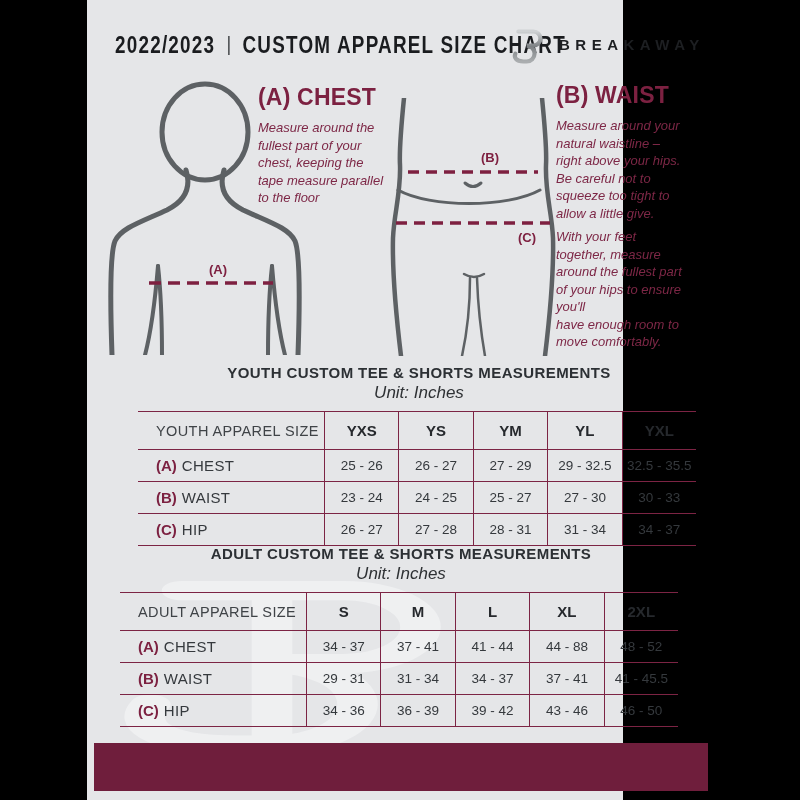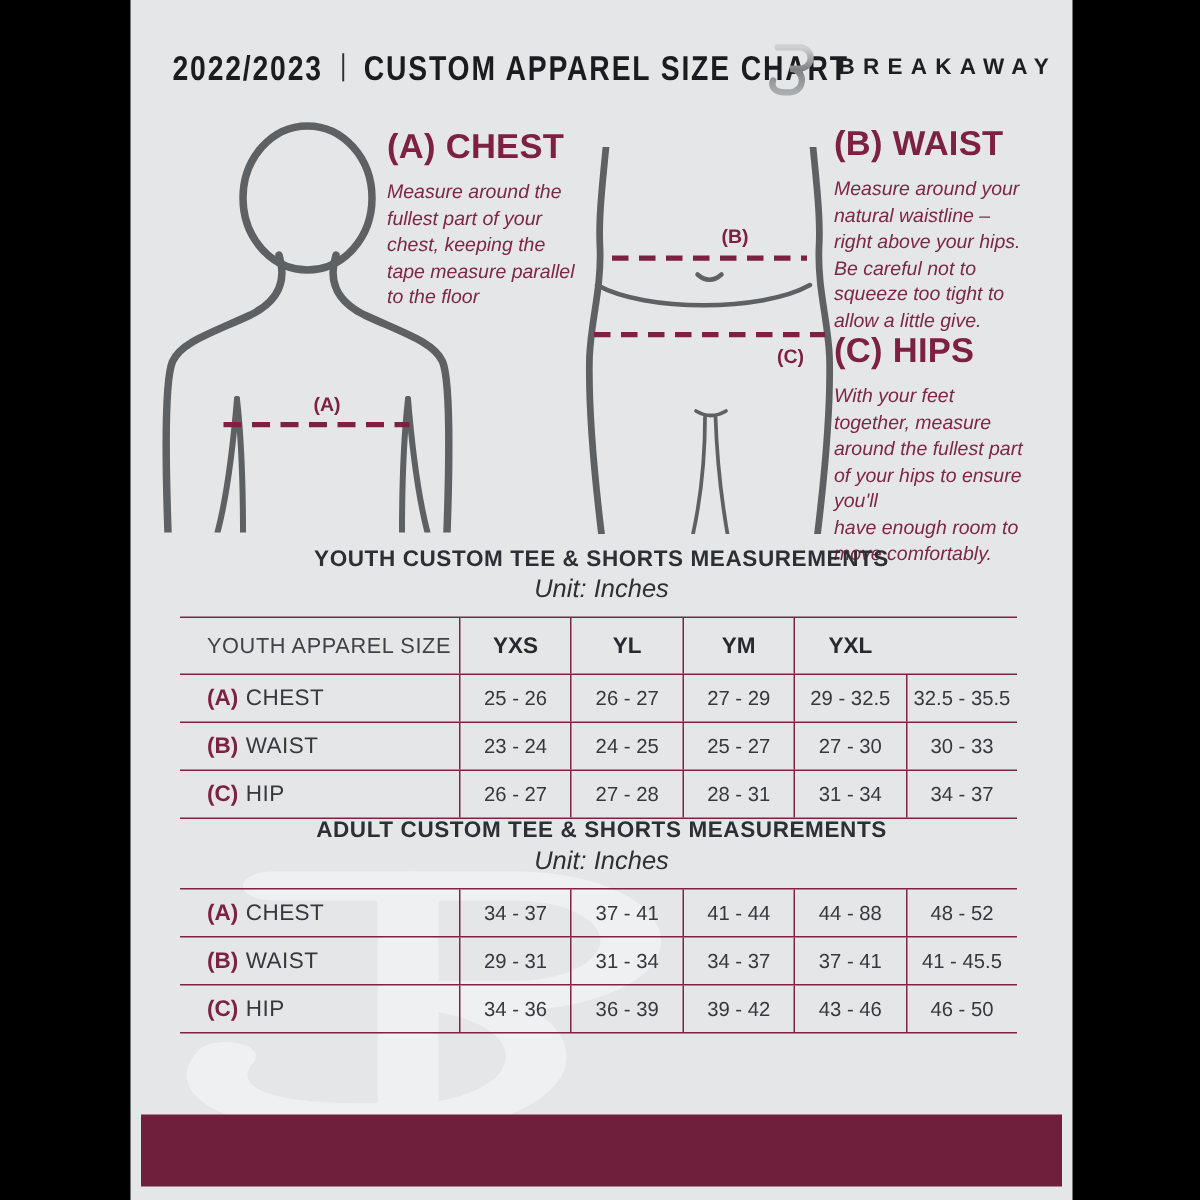--- a/index.html
+++ b/index.html
@@ -8,21 +8,21 @@
     --dash:#7e2040;
     --ink:#35393d;
     --head-ink:#1a1c1f;
     --sil:#5d6164;
     --pagebg:#e5e6e8;
   }
   *{margin:0;padding:0;box-sizing:border-box;}
   html,body{width:800px;height:800px;}
   body{background:#000;position:relative;overflow:hidden;
        font-family:"Liberation Sans",sans-serif;}
-  .page{position:absolute;left:87px;top:0;width:628px;height:800px;
+  .page{position:absolute;left:87px;top:0;width:536px;height:800px;
         background:var(--pagebg);}
 
   
   .hdr-title{position:absolute;left:28px;top:32px;display:flex;align-items:center;
              transform:scaleX(0.82);transform-origin:left center;white-space:nowrap;}
   .hdr-year,.hdr-chart{font-size:23px;font-weight:bold;letter-spacing:1.5px;color:var(--head-ink);}
   .hdr-div{font-size:20px;font-weight:400;color:#303336;margin:0 14px 2px 14px;}
   .hdr-brand{position:absolute;left:423px;top:22px;display:flex;align-items:center;gap:9px;}
   .logo-svg{width:40px;height:44px;display:block;}
   .brand-name{font-size:15px;font-weight:bold;letter-spacing:5.5px;color:#1d1f22;}
@@ -38,21 +38,21 @@
   .instr{position:absolute;}
   .instr-a{left:171px;top:84px;width:172px;}
   .instr-b{left:469px;top:82px;width:158px;}
   .instr-c{left:469px;top:220px;width:160px;}
   .instr h3{font-size:23px;font-weight:bold;color:#7c2141;letter-spacing:.2px;}
   .instr p{margin-top:8px;font-style:italic;font-size:13px;line-height:1.35;
            color:#7d2746;white-space:pre-line;}
 
   
   .section{position:absolute;left:0;width:628px;z-index:1;}
-  .sec-youth{top:364px;}
+  .sec-youth{top:364px;margin-left:18px;}
   .sec-adult{top:545px;}
   .sec-title{text-align:center;font-size:15px;font-weight:bold;letter-spacing:.4px;color:#2c3034;}
   .sec-unit{text-align:center;font-size:17px;font-style:italic;color:#2e3134;margin-top:2px;}
   .table{width:558px;margin:8px 0 0 33px;border-bottom:1.5px solid var(--line);}
   .trow{display:grid;grid-template-columns:186px repeat(5,1fr);border-top:1.5px solid var(--line);}
   .cell{display:flex;align-items:center;justify-content:center;height:31px;
         font-size:13.5px;color:var(--ink);}
   .thead .cell{height:37px;text-align:right;}
   .label-cell{justify-content:flex-start;padding-left:18px;}
   .cell + .cell{border-left:1.3px solid var(--line);}
@@ -133,21 +133,20 @@
   <div class="instr instr-b">
     <h3>(B) WAIST</h3>
     <p>Measure around your
 natural waistline –
 right above your hips.
 Be careful not to
 squeeze too tight to
 allow a little give.</p>
   </div>
   <div class="instr instr-c">
-    <h3>(C) HIPS</h3>
     <p>With your feet
 together, measure
 around the fullest part
 of your hips to ensure
 you'll
 have enough room to
 move comfortably.</p>
   </div>
 
   <div class="watermark">
@@ -157,22 +156,23 @@
     </svg>
   </div>
 
   <div class="section sec-youth">
     <div class="sec-title">YOUTH CUSTOM TEE &amp; SHORTS MEASUREMENTS</div>
     <div class="sec-unit">Unit: Inches</div>
     <div class="table">
       <div class="trow thead">
         <div class="cell label-cell size-col-label">YOUTH APPAREL SIZE</div>
         <div class="cell size-head">YXS</div>
+        <div class="cell size-head">YS</div>
+        <div class="cell size-head">YM</div>
         <div class="cell size-head">YL</div>
-        <div class="cell size-head">YM</div>
         <div class="cell size-head">YXL</div>
       </div>
       <div class="trow">
         <div class="cell label-cell">
           <span class="row-prefix">(A)</span>
           <span class="row-name">CHEST</span>
         </div>
         <div class="cell">25 - 26</div>
         <div class="cell">26 - 27</div>
         <div class="cell">27 - 29</div>
@@ -201,20 +201,28 @@
         <div class="cell">31 - 34</div>
         <div class="cell">34 - 37</div>
       </div>
     </div>
   </div>
 
   <div class="section sec-adult">
     <div class="sec-title">ADULT CUSTOM TEE &amp; SHORTS MEASUREMENTS</div>
     <div class="sec-unit">Unit: Inches</div>
     <div class="table">
+      <div class="trow thead">
+        <div class="cell label-cell size-col-label">ADULT APPAREL SIZE</div>
+        <div class="cell size-head">S</div>
+        <div class="cell size-head">M</div>
+        <div class="cell size-head">L</div>
+        <div class="cell size-head">XL</div>
+        <div class="cell size-head">2XL</div>
+      </div>
       <div class="trow">
         <div class="cell label-cell">
           <span class="row-prefix">(A)</span>
           <span class="row-name">CHEST</span>
         </div>
         <div class="cell">34 - 37</div>
         <div class="cell">37 - 41</div>
         <div class="cell">41 - 44</div>
         <div class="cell">44 - 88</div>
         <div class="cell">48 - 52</div>

